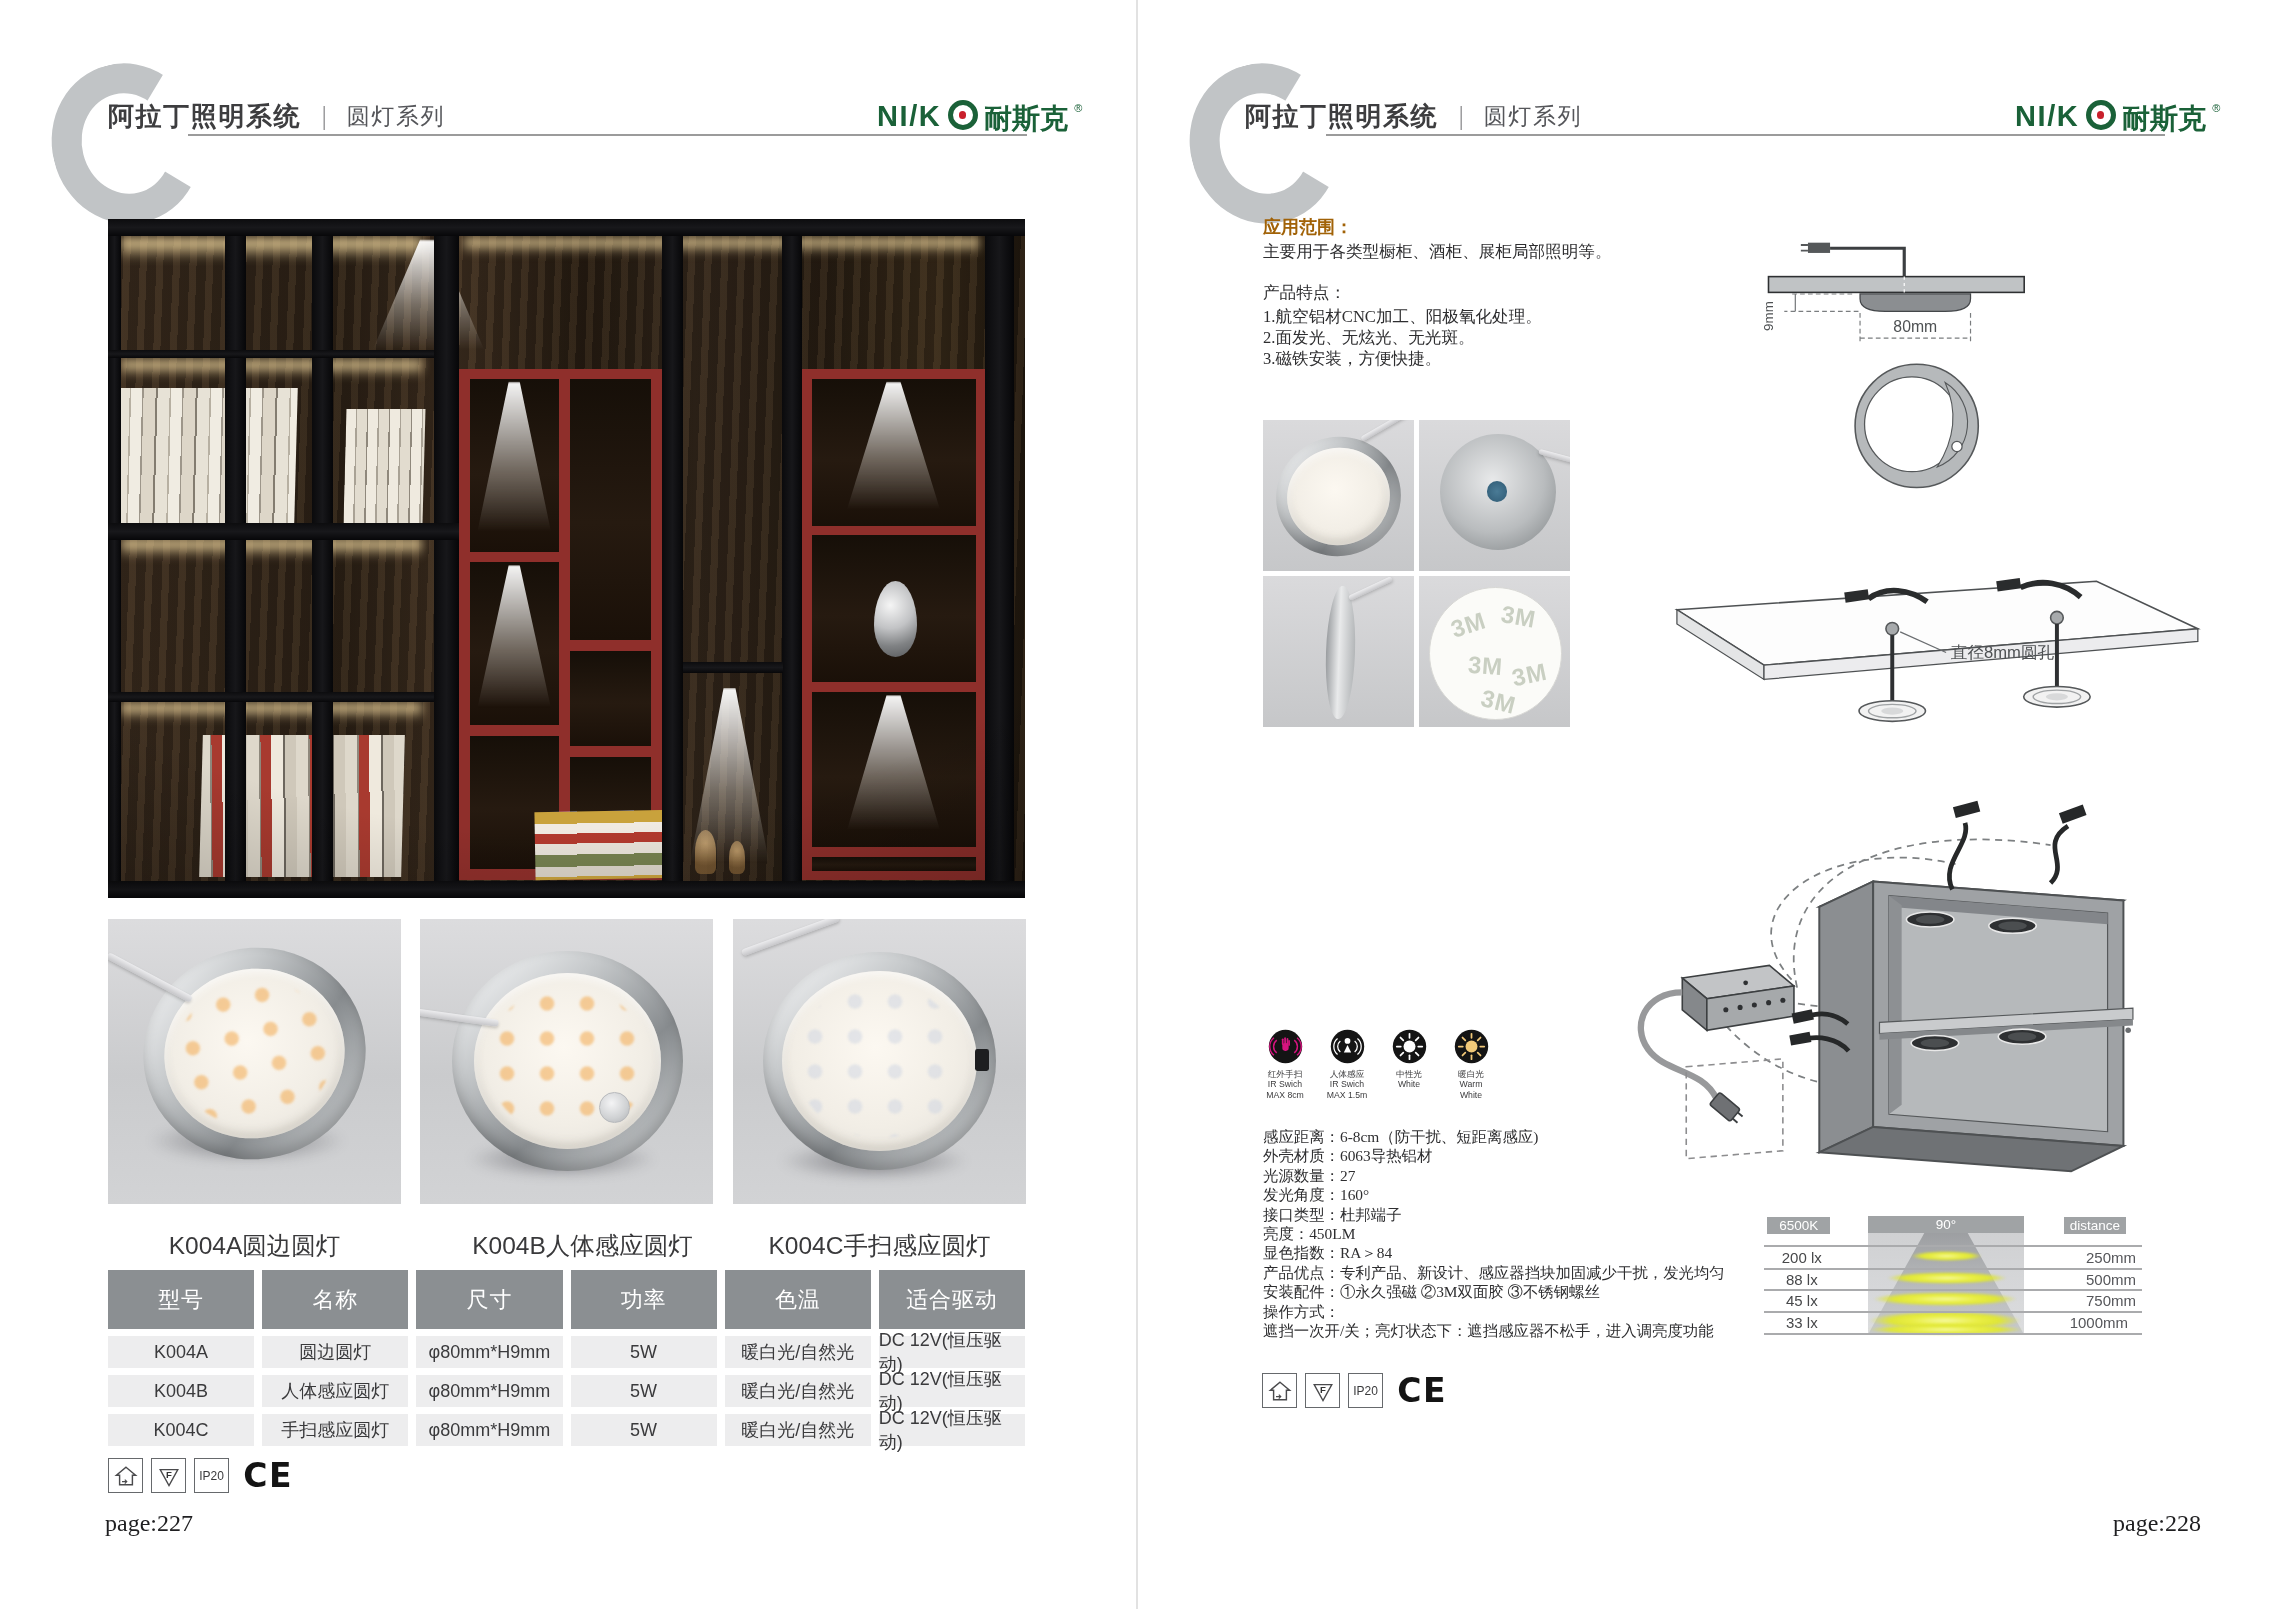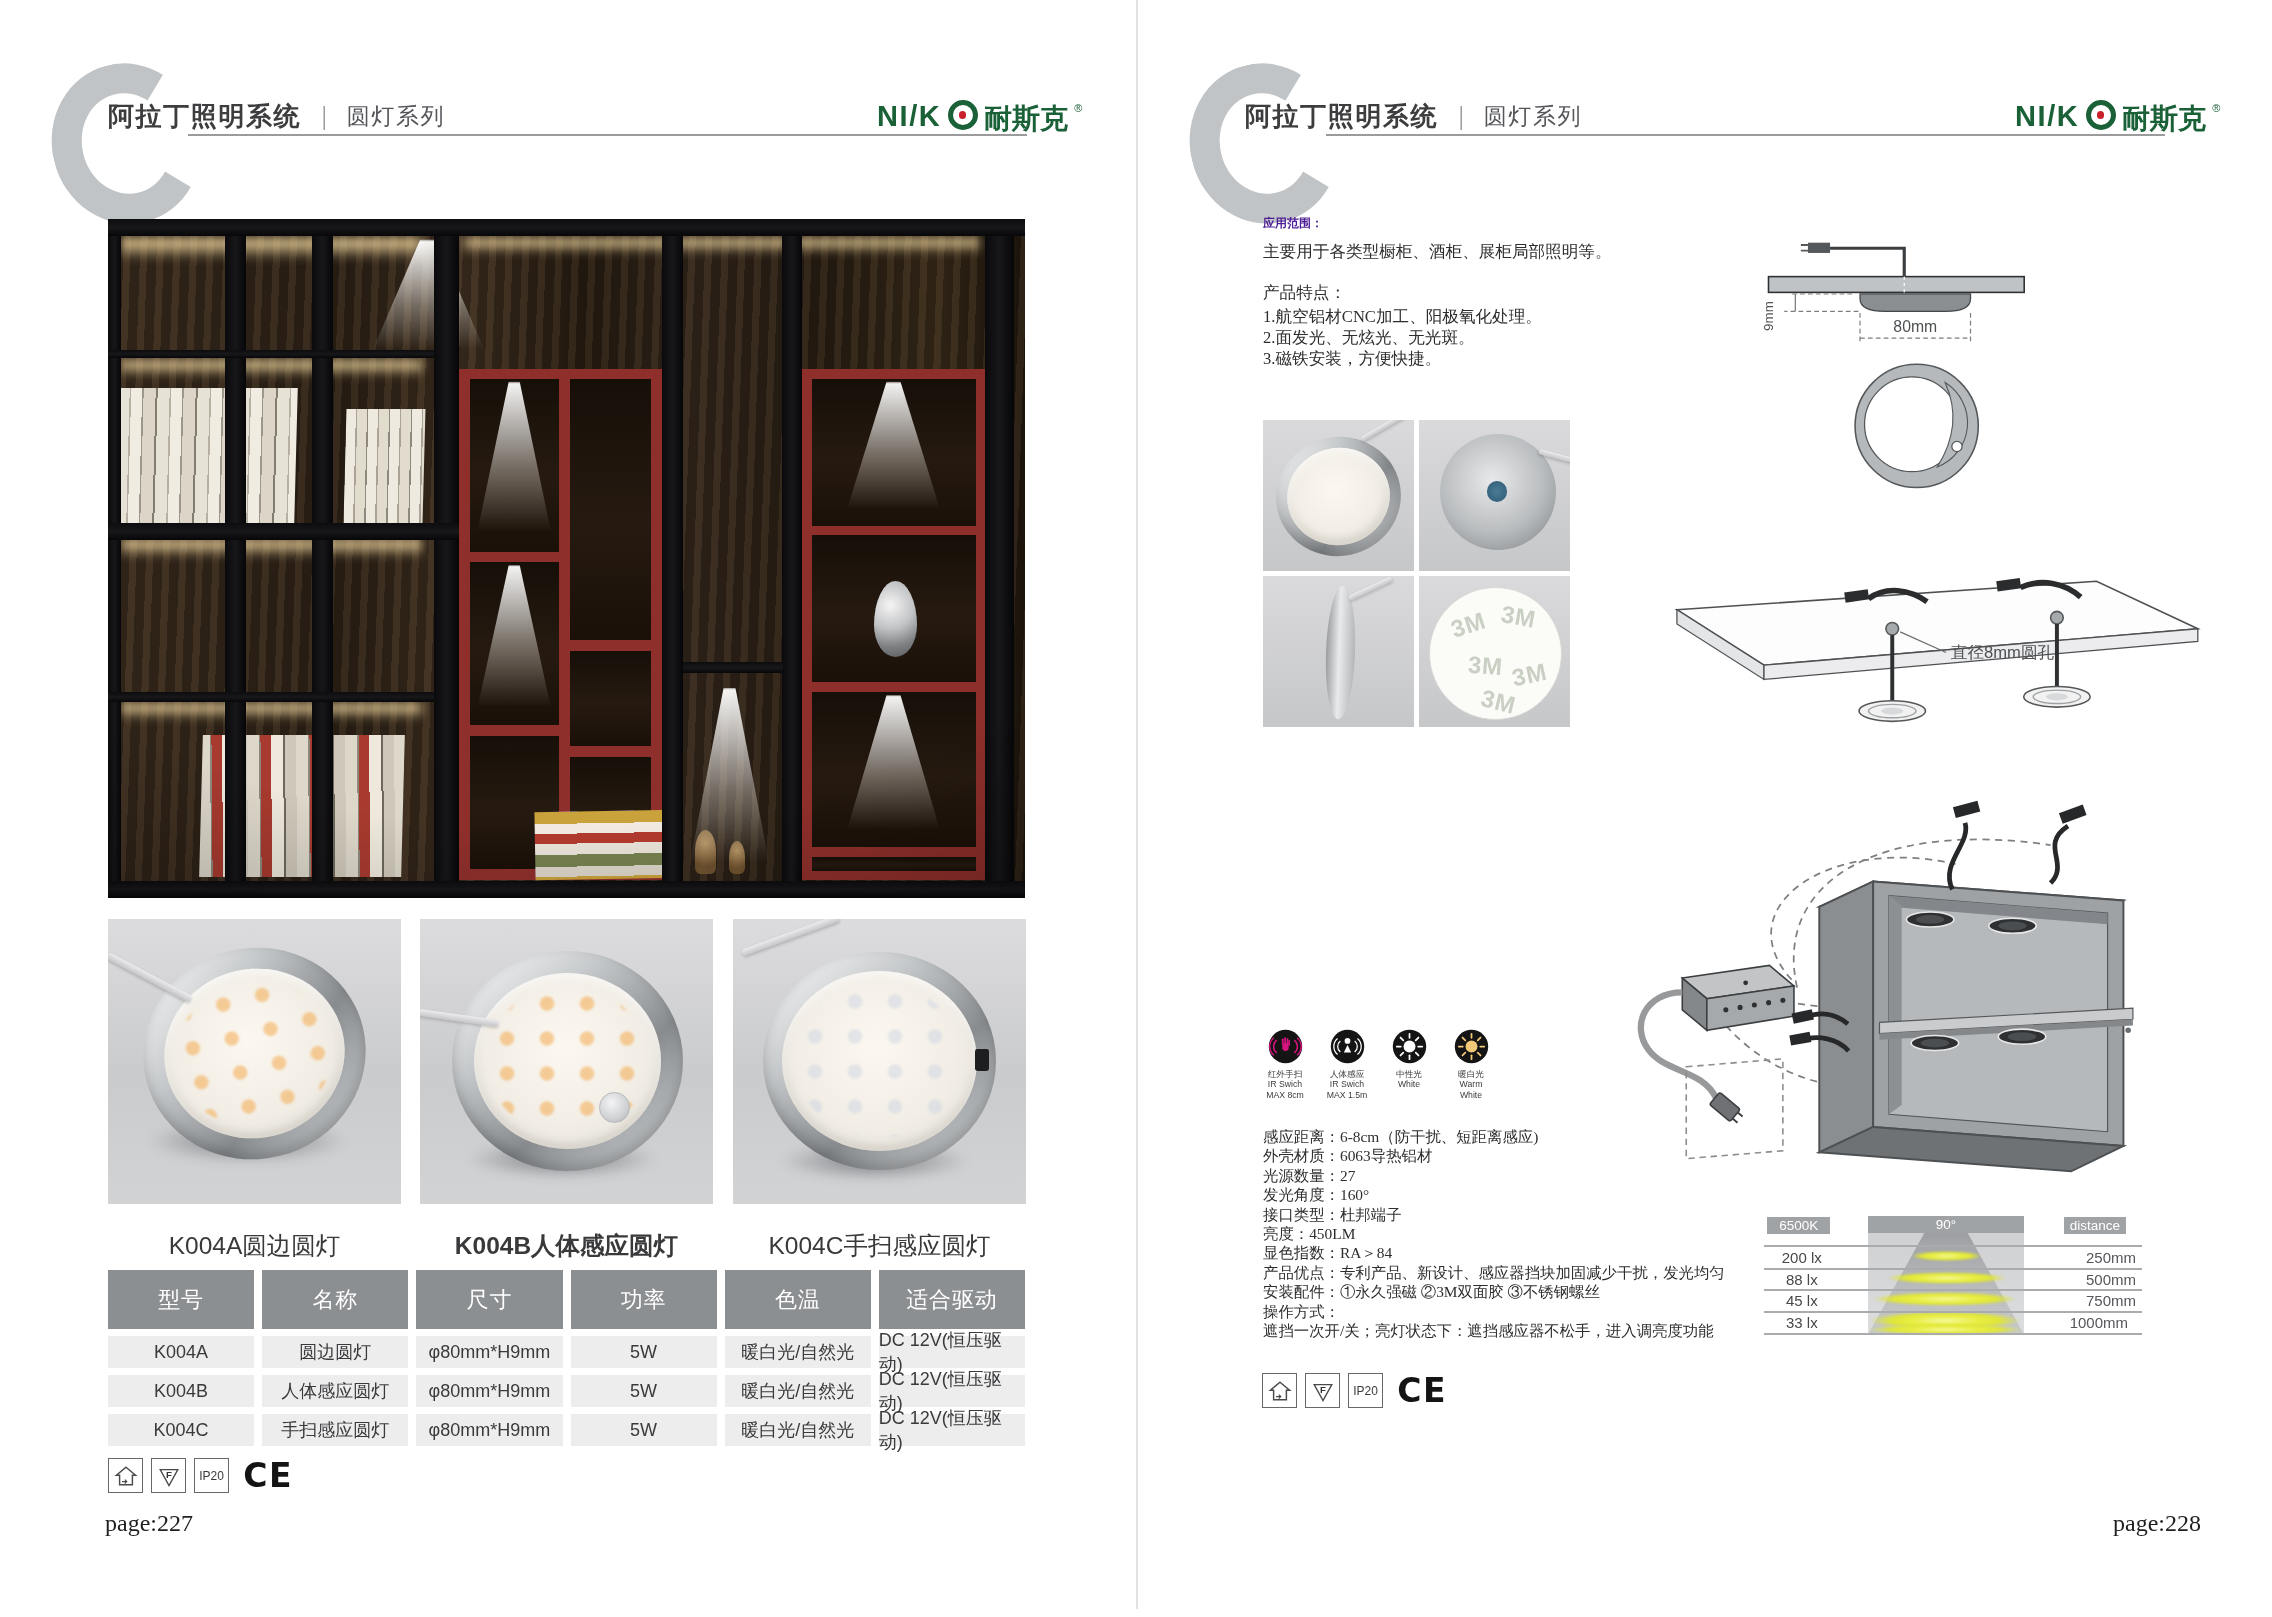--- a/index.html
+++ b/index.html
@@ -83,21 +83,21 @@
   
   .cert-row{position:absolute;display:flex;align-items:center;gap:8px;}
   .cert-box{width:35px;height:35px;border:1.6px solid #66696c;background:#fff;box-sizing:border-box;
             display:flex;align-items:center;justify-content:center;}
   .ip-text{font-size:12px;color:#3a3a3c;}
   .ce-mark{font-family:"DejaVu Sans",sans-serif;font-size:33px;font-weight:600;color:#141414;
            letter-spacing:1.6px;margin-left:6.3px;}
 
   
   .serif{font-family:"Liberation Serif","DejaVu Serif",serif;}
-  .app-title{font-size:12px;font-weight:bold;color:#4c1d95;}
+  .app-title{font-size:18px;font-weight:bold;color:#a16207;}
   .body-line{font-size:16.6px;color:#2e2e30;}
   .spec-line{font-size:15.4px;line-height:19.4px;color:#2e2e30;}
 
   
   .sensor-row{position:absolute;display:flex;gap:16px;}
   .sensor-item{width:46px;display:flex;flex-direction:column;align-items:center;}
   .sensor-label{font-size:8.7px;line-height:10.7px;color:#3c3c3e;text-align:center;margin-top:4.7px;white-space:nowrap;}
 
   
   .lux{position:absolute;}
@@ -224,21 +224,21 @@
     <div class="lamp-outer" style="left:30px;top:33px;width:233px;height:218px;">
       <div class="lamp-face" style="inset:19px;">
         <div class="led-grid cool" style="inset:12.7px;"></div>
       </div>
       <div class="switch-tab" style="left:212px;top:97px;width:14.2px;height:22px;"></div>
     </div>
     <div class="cable" style="left:6.3px;top:12.7px;width:103px;height:7.1px;transform:rotate(-20deg);"></div>
   </div>
 
   <div class="caption" style="left:108px;top:1229px;">K004A圆边圆灯</div>
-  <div class="caption" style="left:420px;top:1229px;font-weight:bold;">K004B人体感应圆灯</div>
+  <div class="caption" style="left:436px;top:1229px;">K004B人体感应圆灯</div>
   <div class="caption" style="left:733px;top:1229px;">K004C手扫感应圆灯</div>
 
   <div class="spec-table" style="left:108px;top:1270px;width:917px;">
     <div class="th">型号</div>
     <div class="th">名称</div>
     <div class="th">尺寸</div>
     <div class="th">功率</div>
     <div class="th">色温</div>
     <div class="th">适合驱动</div>
 

